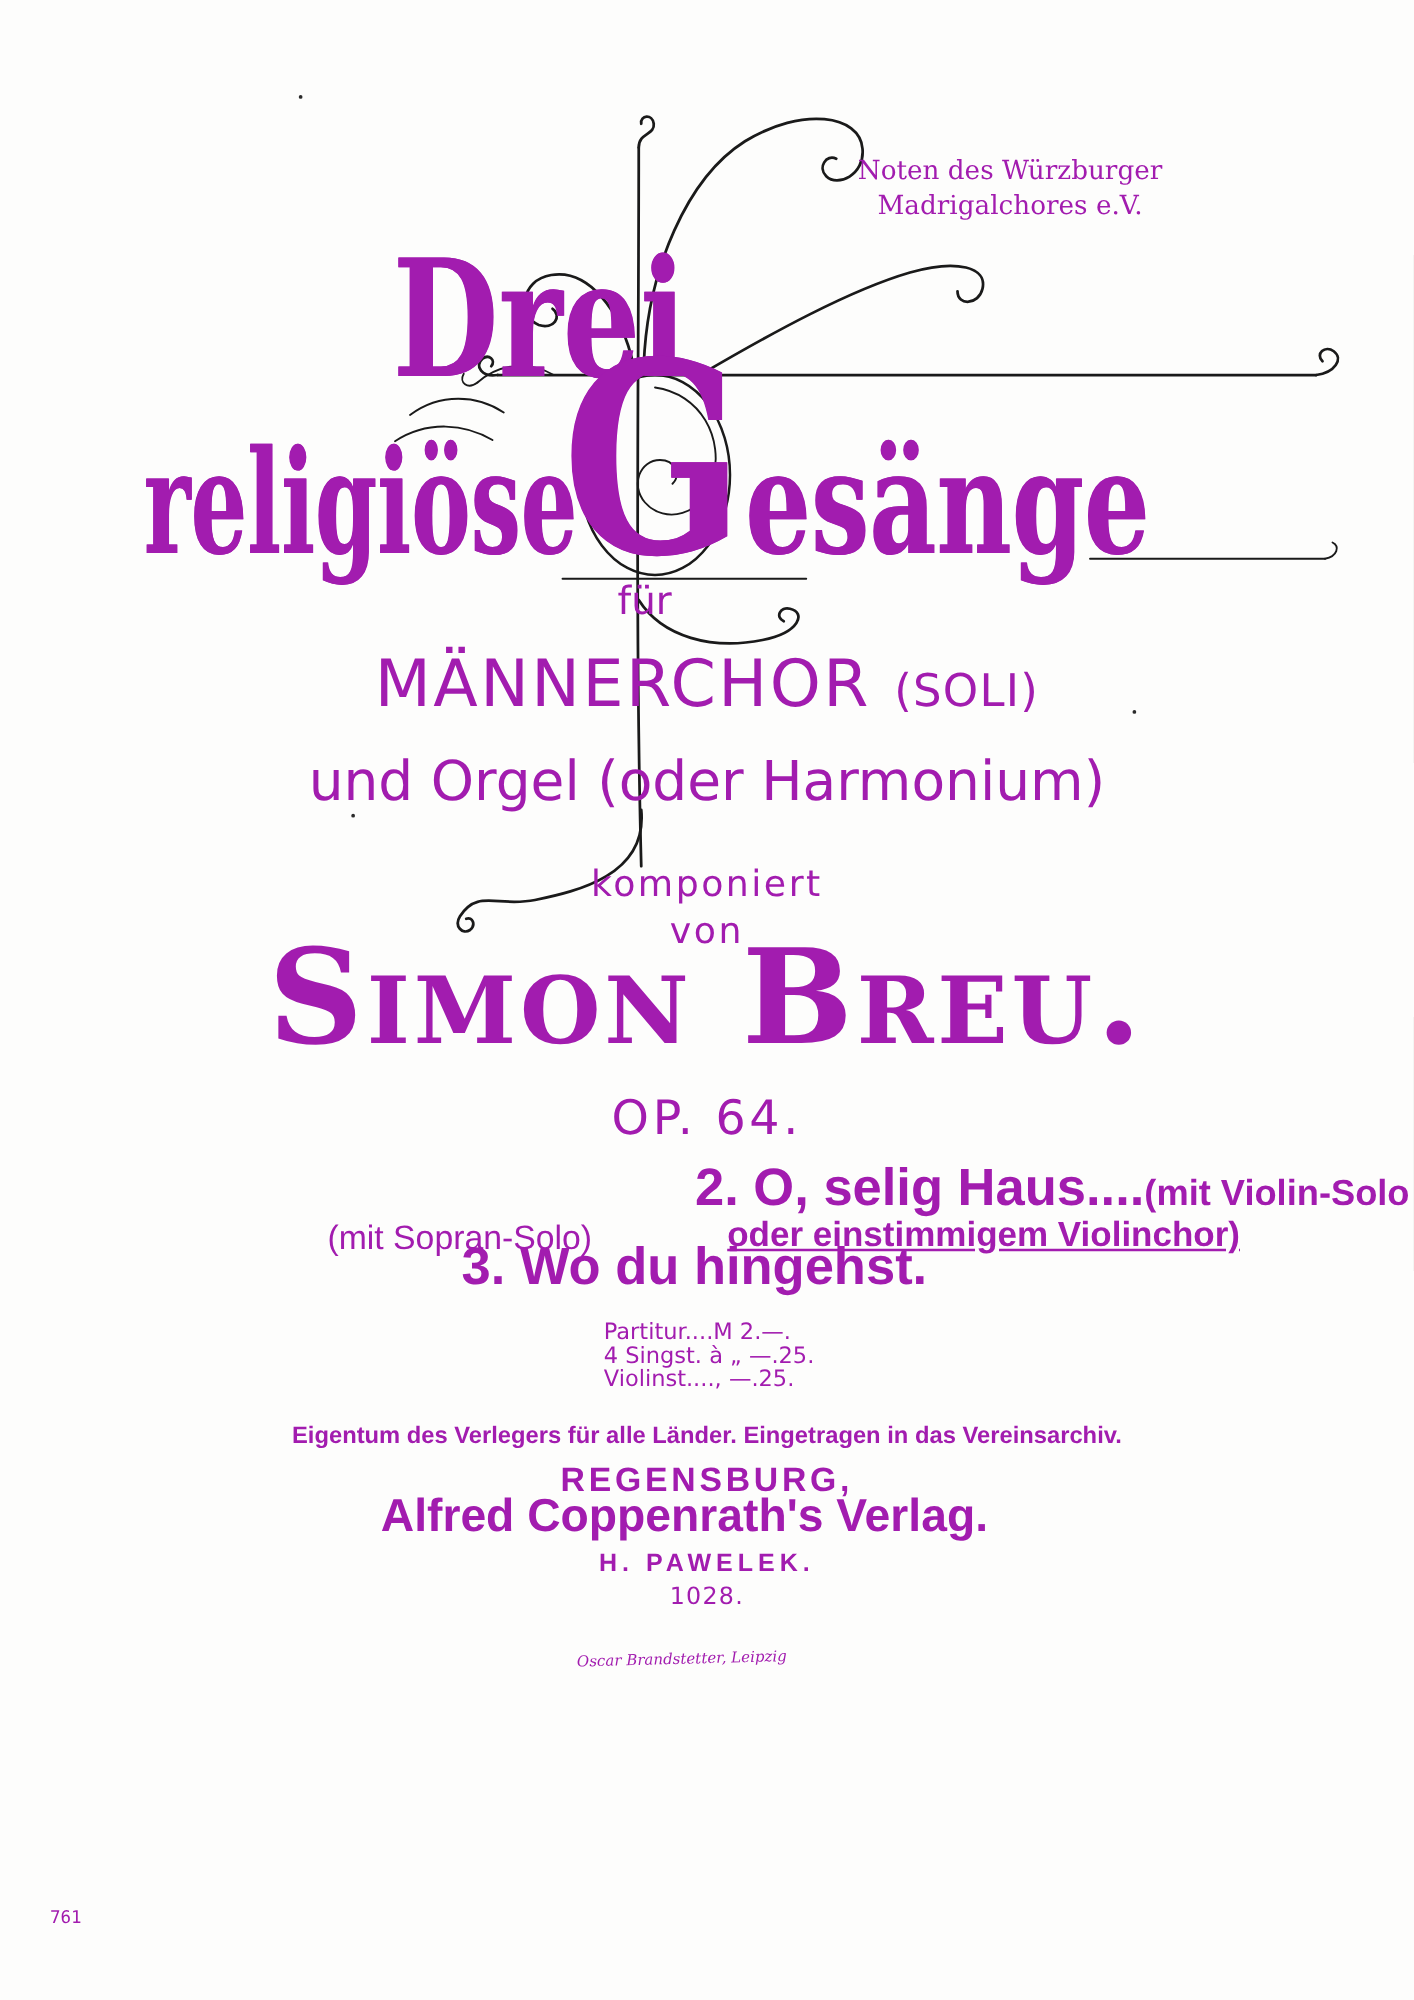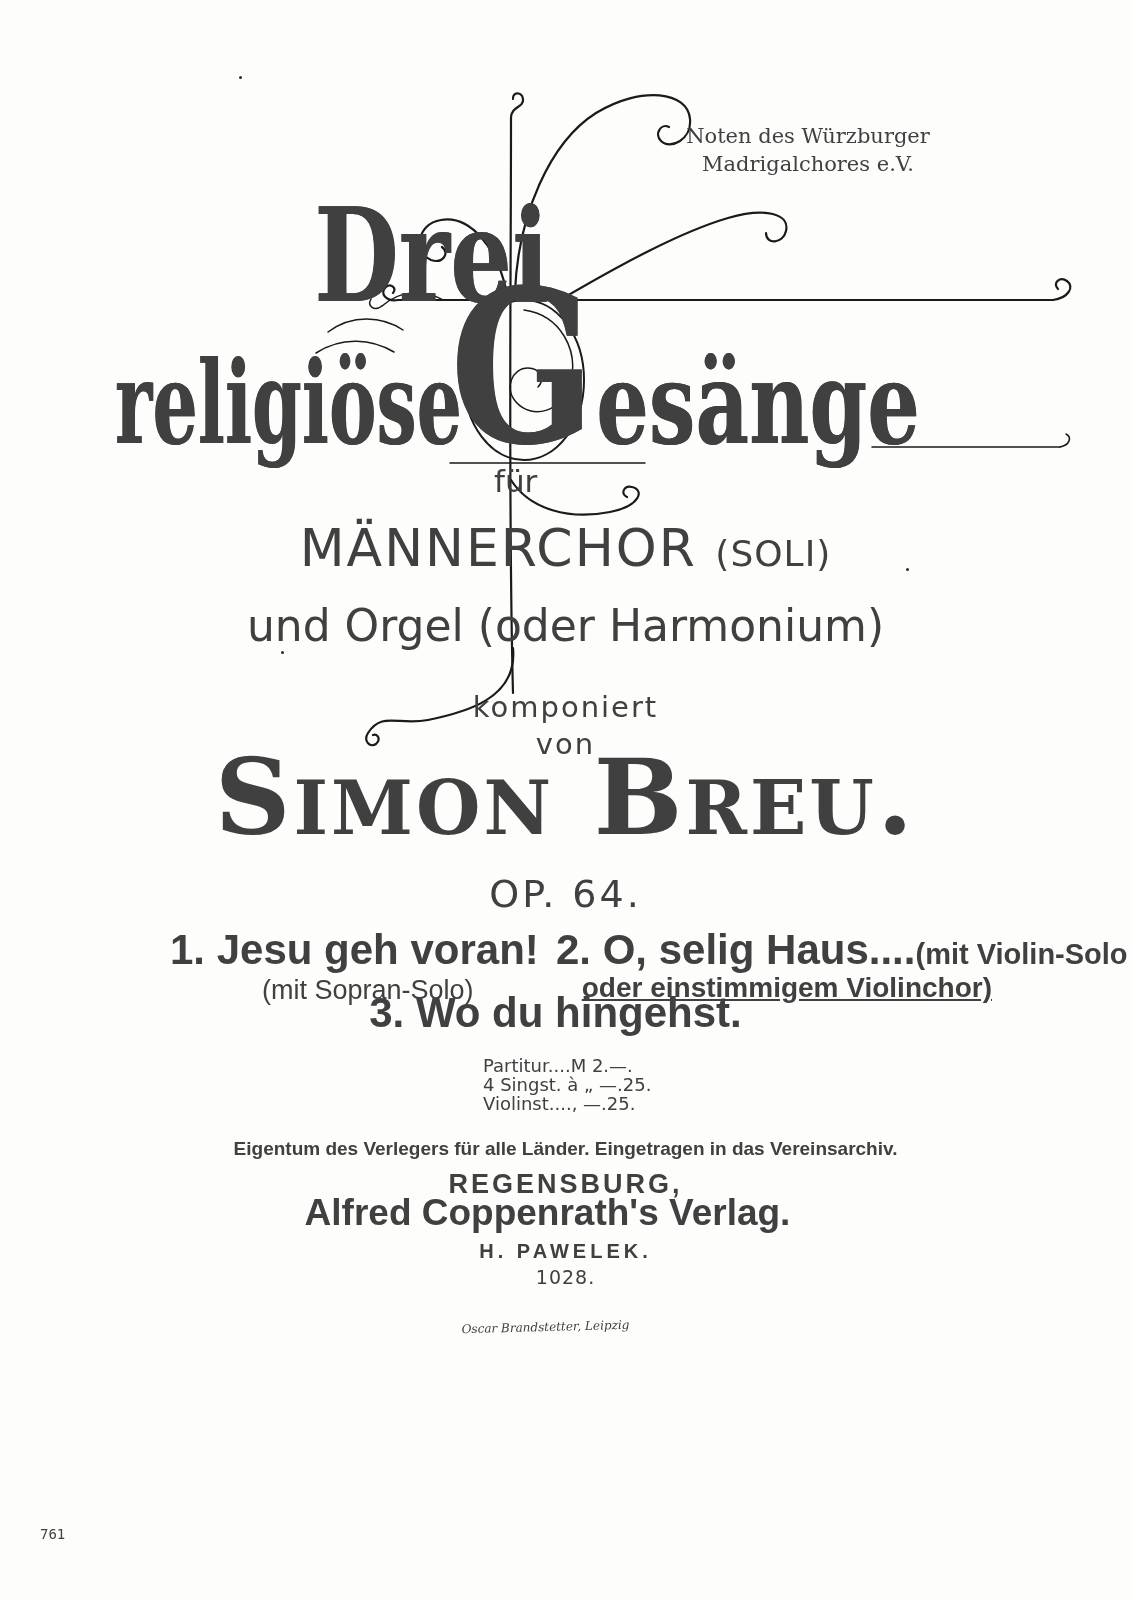--- a/index.html
+++ b/index.html
@@ -1,21 +1,21 @@
 <!DOCTYPE html>
 <html><head>
 <meta charset="utf-8">
 <style>
   html,body{margin:0;padding:0;background:#e8e8e4;}
   .page{
     position:relative;
     width:1131px;height:1600px;
     margin:0 auto;
     background:#fdfdfc;
-    color:#404040;
+    color:#a21caf;
     overflow:hidden;
     font-family:"DejaVu Serif", serif;
   }
   .t{position:absolute;white-space:nowrap;line-height:1;}
   .center{left:0;width:100%;text-align:center;}
 
   
   .orn{position:absolute;left:0;top:0;}
   .orn path{fill:none;stroke:#1a1a1a;stroke-width:2.2;stroke-linecap:round;}
   .orn path.thin{stroke-width:1.5;}
@@ -119,21 +119,20 @@
 
   <div class="t sans fuer">für</div>
   <div class="t sans center ensemble"><span>MÄNNERCHOR</span>&nbsp;<span class="note">(SOLI)</span></div>
   <div class="t sans center accomp">und Orgel (oder Harmonium)</div>
 
   <div class="t sans center komponiert">komponiert</div>
   <div class="t sans center von">von</div>
   <div class="t center composer">Simon Breu.</div>
   <div class="t sans center opus">OP. 64.</div>
 
-  <div class="t lib song item1">1. Jesu geh voran!</div>
   <div class="t lib item1n">(mit Sopran-Solo)</div>
   <div class="t lib song item2"><span>2. O, selig Haus....</span><span class="paren">(mit Violin-Solo</span></div>
   <div class="t lib song item2n">oder einstimmigem Violinchor)</div>
   <div class="t lib song item3">3. Wo du hingehst.</div>
 
   <div class="t sans prices"><span>Partitur....M 2.—.</span><br><span>4 Singst. à „ —.25.</span><br><span>Violinst...., —.25.</span></div>
 
   <div class="t lib center rights">Eigentum des Verlegers für alle Länder. Eingetragen in das Vereinsarchiv.</div>
   <div class="t lib center city">REGENSBURG,</div>
   <div class="t lib publisher">Alfred Coppenrath's Verlag.</div>

